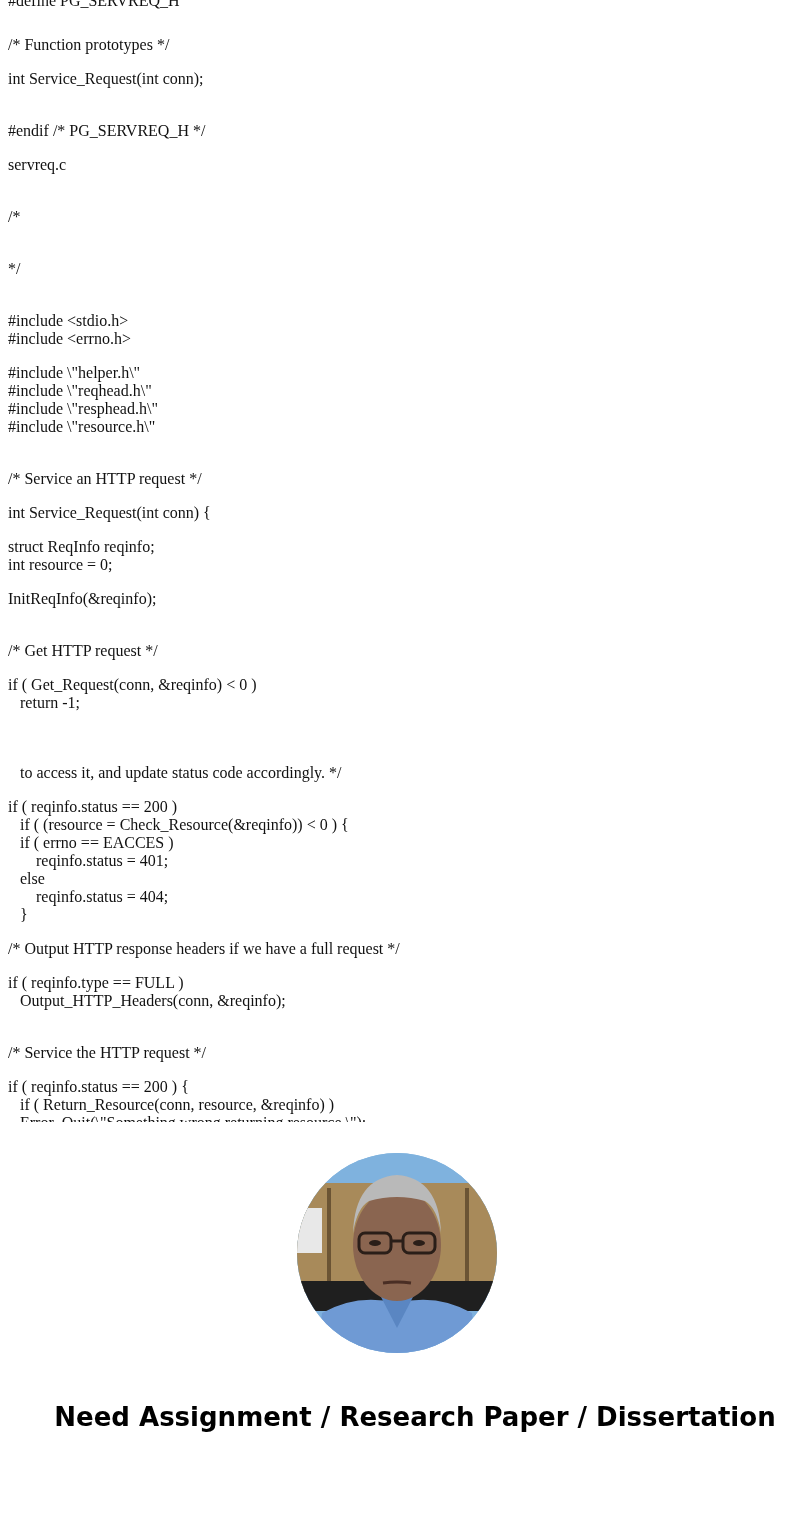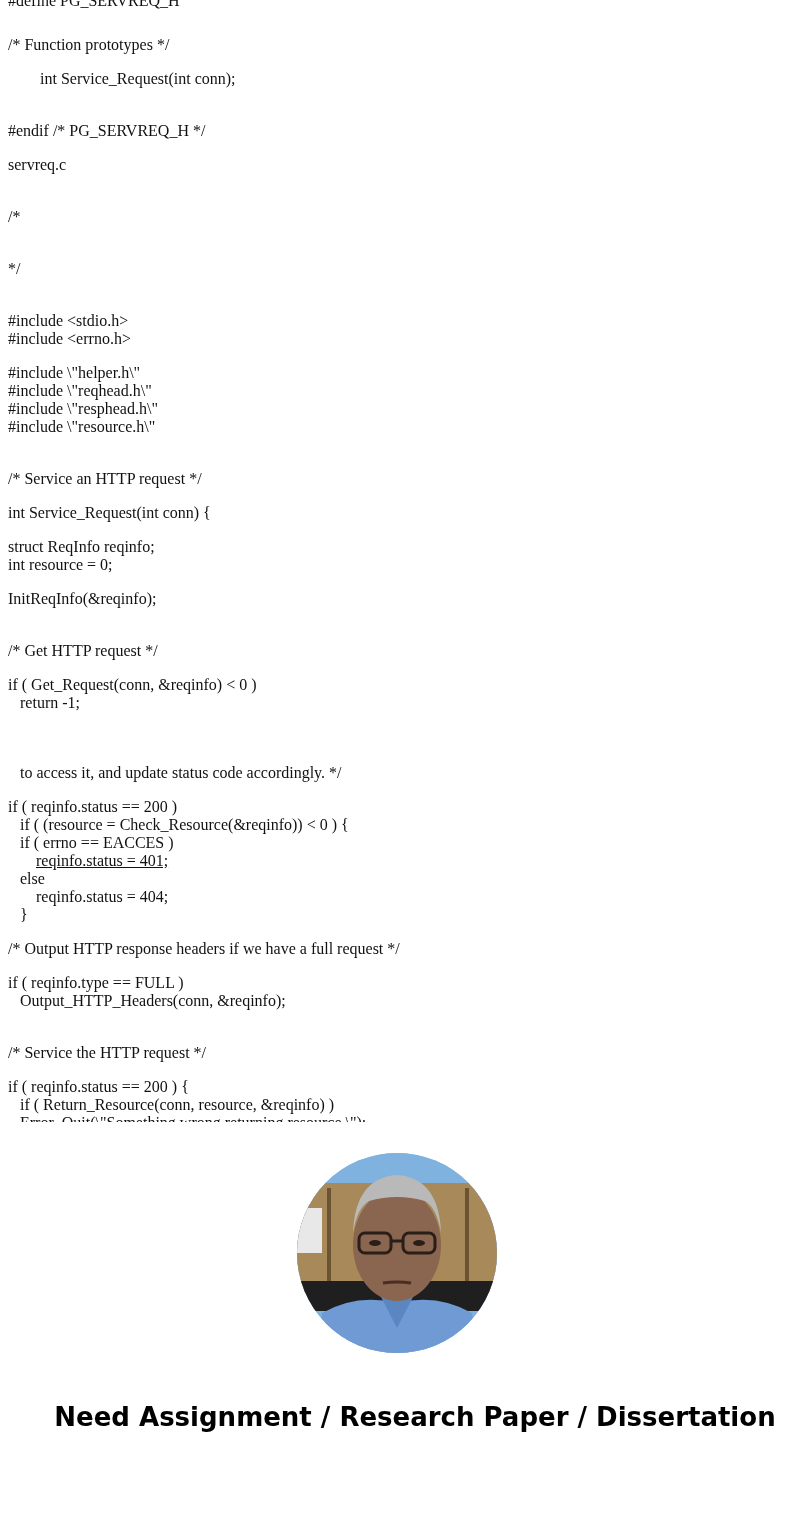--- a/index.html
+++ b/index.html
@@ -47,21 +47,21 @@
       color: #000000;
     }
     .footer div { white-space: nowrap; padding-left: 36px; }
   </style>
 </head>
 <body>
 
 <div class="code-area" id="code-area">
     <div class="line" style="top: -8px;">#define PG_SERVREQ_H</div>
     <div class="line" style="top: 36px;">/* Function prototypes */</div>
-    <div class="line" style="top: 70px; margin-left: 32px;">int Service_Request(int conn);</div>
+    <div class="line" style="top: 70px;">int Service_Request(int conn);</div>
     <div class="line" style="top: 122px;">#endif /* PG_SERVREQ_H */</div>
     <div class="line" style="top: 156px;">servreq.c</div>
     <div class="line" style="top: 208px;">/*</div>
     <div class="line" style="top: 260px;">*/</div>
     <div class="line" style="top: 312px;">#include &lt;stdio.h&gt;</div>
     <div class="line" style="top: 330px;">#include &lt;errno.h&gt;</div>
     <div class="line" style="top: 364px;">#include \"helper.h\"</div>
     <div class="line" style="top: 382px;">#include \"reqhead.h\"</div>
     <div class="line" style="top: 400px;">#include \"resphead.h\"</div>
     <div class="line" style="top: 418px;">#include \"resource.h\"</div>
@@ -70,21 +70,21 @@
     <div class="line" style="top: 538px;">struct ReqInfo reqinfo;</div>
     <div class="line" style="top: 556px;">int resource = 0;</div>
     <div class="line" style="top: 590px;">InitReqInfo(&amp;reqinfo);</div>
     <div class="line" style="top: 642px;">/* Get HTTP request */</div>
     <div class="line" style="top: 676px;">if ( Get_Request(conn, &amp;reqinfo) &lt; 0 )</div>
     <div class="line ind1" style="top: 694px;">return -1;</div>
     <div class="line ind1" style="top: 764px;">to access it, and update status code accordingly. */</div>
     <div class="line" style="top: 798px;">if ( reqinfo.status == 200 )</div>
     <div class="line ind1" style="top: 816px;">if ( (resource = Check_Resource(&amp;reqinfo)) &lt; 0 ) {</div>
     <div class="line ind1" style="top: 834px;">if ( errno == EACCES )</div>
-    <div class="line ind2" style="top: 852px; text-decoration: underline;">reqinfo.status = 401;</div>
+    <div class="line ind2" style="top: 852px;">reqinfo.status = 401;</div>
     <div class="line ind1" style="top: 870px;">else</div>
     <div class="line ind2" style="top: 888px;">reqinfo.status = 404;</div>
     <div class="line ind1" style="top: 906px;">}</div>
     <div class="line" style="top: 940px;">/* Output HTTP response headers if we have a full request */</div>
     <div class="line" style="top: 974px;">if ( reqinfo.type == FULL )</div>
     <div class="line ind1" style="top: 992px;">Output_HTTP_Headers(conn, &amp;reqinfo);</div>
     <div class="line" style="top: 1044px;">/* Service the HTTP request */</div>
     <div class="line" style="top: 1078px;">if ( reqinfo.status == 200 ) {</div>
     <div class="line ind1" style="top: 1096px;">if ( Return_Resource(conn, resource, &amp;reqinfo) )</div>
     <div class="line ind1" style="top: 1114px;">Error_Quit(\"Something wrong returning resource.\");</div>

